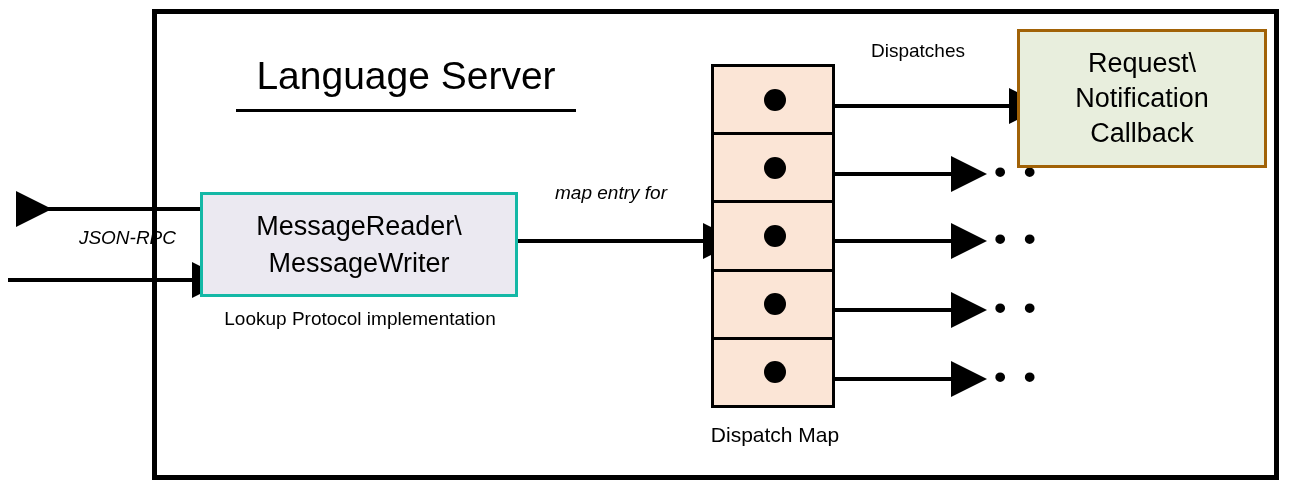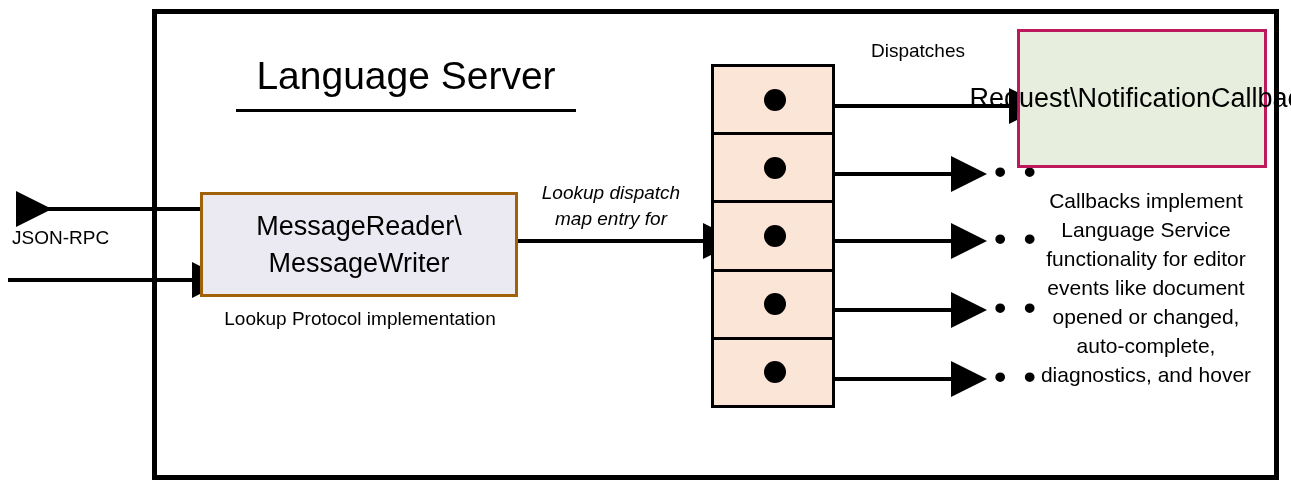--- a/index.html
+++ b/index.html
@@ -43,21 +43,21 @@
     padding-bottom: 10px;
     white-space: nowrap;
   }
 
   
   #reader-box {
     left: 200px;
     top: 192px;
     width: 318px;
     height: 105px;
-    border: 3px solid #a16207;
+    border: 3px solid #14b8a6;
     background: #EBE9F1;
     box-sizing: border-box;
     display: flex;
     align-items: center;
     justify-content: center;
     flex-direction: column;
     font-size: 27px;
     line-height: 37px;
     text-align: center;
   }
@@ -65,24 +65,25 @@
     left: 190px;
     top: 305px;
     width: 340px;
     text-align: center;
     font-size: 19px;
     line-height: 27px;
   }
 
   
   #jsonrpc-label {
-    left: 12px;
+    left: 36px;
     top: 225px;
     width: 140px;
-    text-align: left;
+    text-align: right;
+    font-style: italic;
     font-size: 19px;
     line-height: 25px;
   }
 
   
   #lookup-label {
     left: 518px;
     top: 180px;
     width: 186px;
     text-align: center;
@@ -138,25 +139,25 @@
     font-size: 21px;
     line-height: 29px;
   }
 
   
   #callback-box {
     left: 1017px;
     top: 29px;
     width: 250px;
     height: 139px;
-    border: 3px solid #be185d;
+    border: 3px solid #a16207;
     background: #E8EEDD;
     box-sizing: border-box;
     display: flex;
-    flex-direction: row;
+    flex-direction: column;
     align-items: center;
     justify-content: center;
     font-size: 27px;
     line-height: 35px;
     text-align: center;
   }
   #callback-caption {
     left: 1010px;
     top: 186px;
     width: 272px;
@@ -235,21 +236,20 @@
 
   <div class="abs" id="reader-box">
     <div>MessageReader\</div>
     <div>MessageWriter</div>
   </div>
   <div class="abs" id="reader-caption">
     <div>Lookup Protocol implementation</div>
   </div>
 
   <div class="abs" id="lookup-label">
-    <div>Lookup dispatch</div>
     <div>map entry for</div>
   </div>
 
   <div class="abs" id="dispatch-label">
     <div>Dispatches</div>
   </div>
 
   <div class="abs" id="dispatch-map">
     <div class="map-cell">
         <span class="map-dot"></span>
@@ -261,35 +261,27 @@
         <span class="map-dot"></span>
       </div>
     <div class="map-cell">
         <span class="map-dot"></span>
       </div>
     <div class="map-cell">
         <span class="map-dot"></span>
       </div>
   </div>
   <div class="abs" id="map-caption">
+    <div>Dispatch Map</div>
   </div>
 
   <div class="abs ellipsis" style="left:965px; top:166px;">• • •</div>
   <div class="abs ellipsis" style="left:965px; top:233px;">• • •</div>
   <div class="abs ellipsis" style="left:965px; top:302px;">• • •</div>
   <div class="abs ellipsis" style="left:965px; top:371px;">• • •</div>
 
   <div class="abs" id="callback-box">
     <div>Request\</div>
     <div>Notification</div>
     <div>Callback</div>
   </div>
-  <div class="abs" id="callback-caption">
-    <div>Callbacks implement</div>
-    <div>Language Service</div>
-    <div>functionality for editor</div>
-    <div>events like document</div>
-    <div>opened or changed,</div>
-    <div>auto-complete,</div>
-    <div>diagnostics, and hover</div>
-  </div>
 
 </div>
 
 </body></html>

